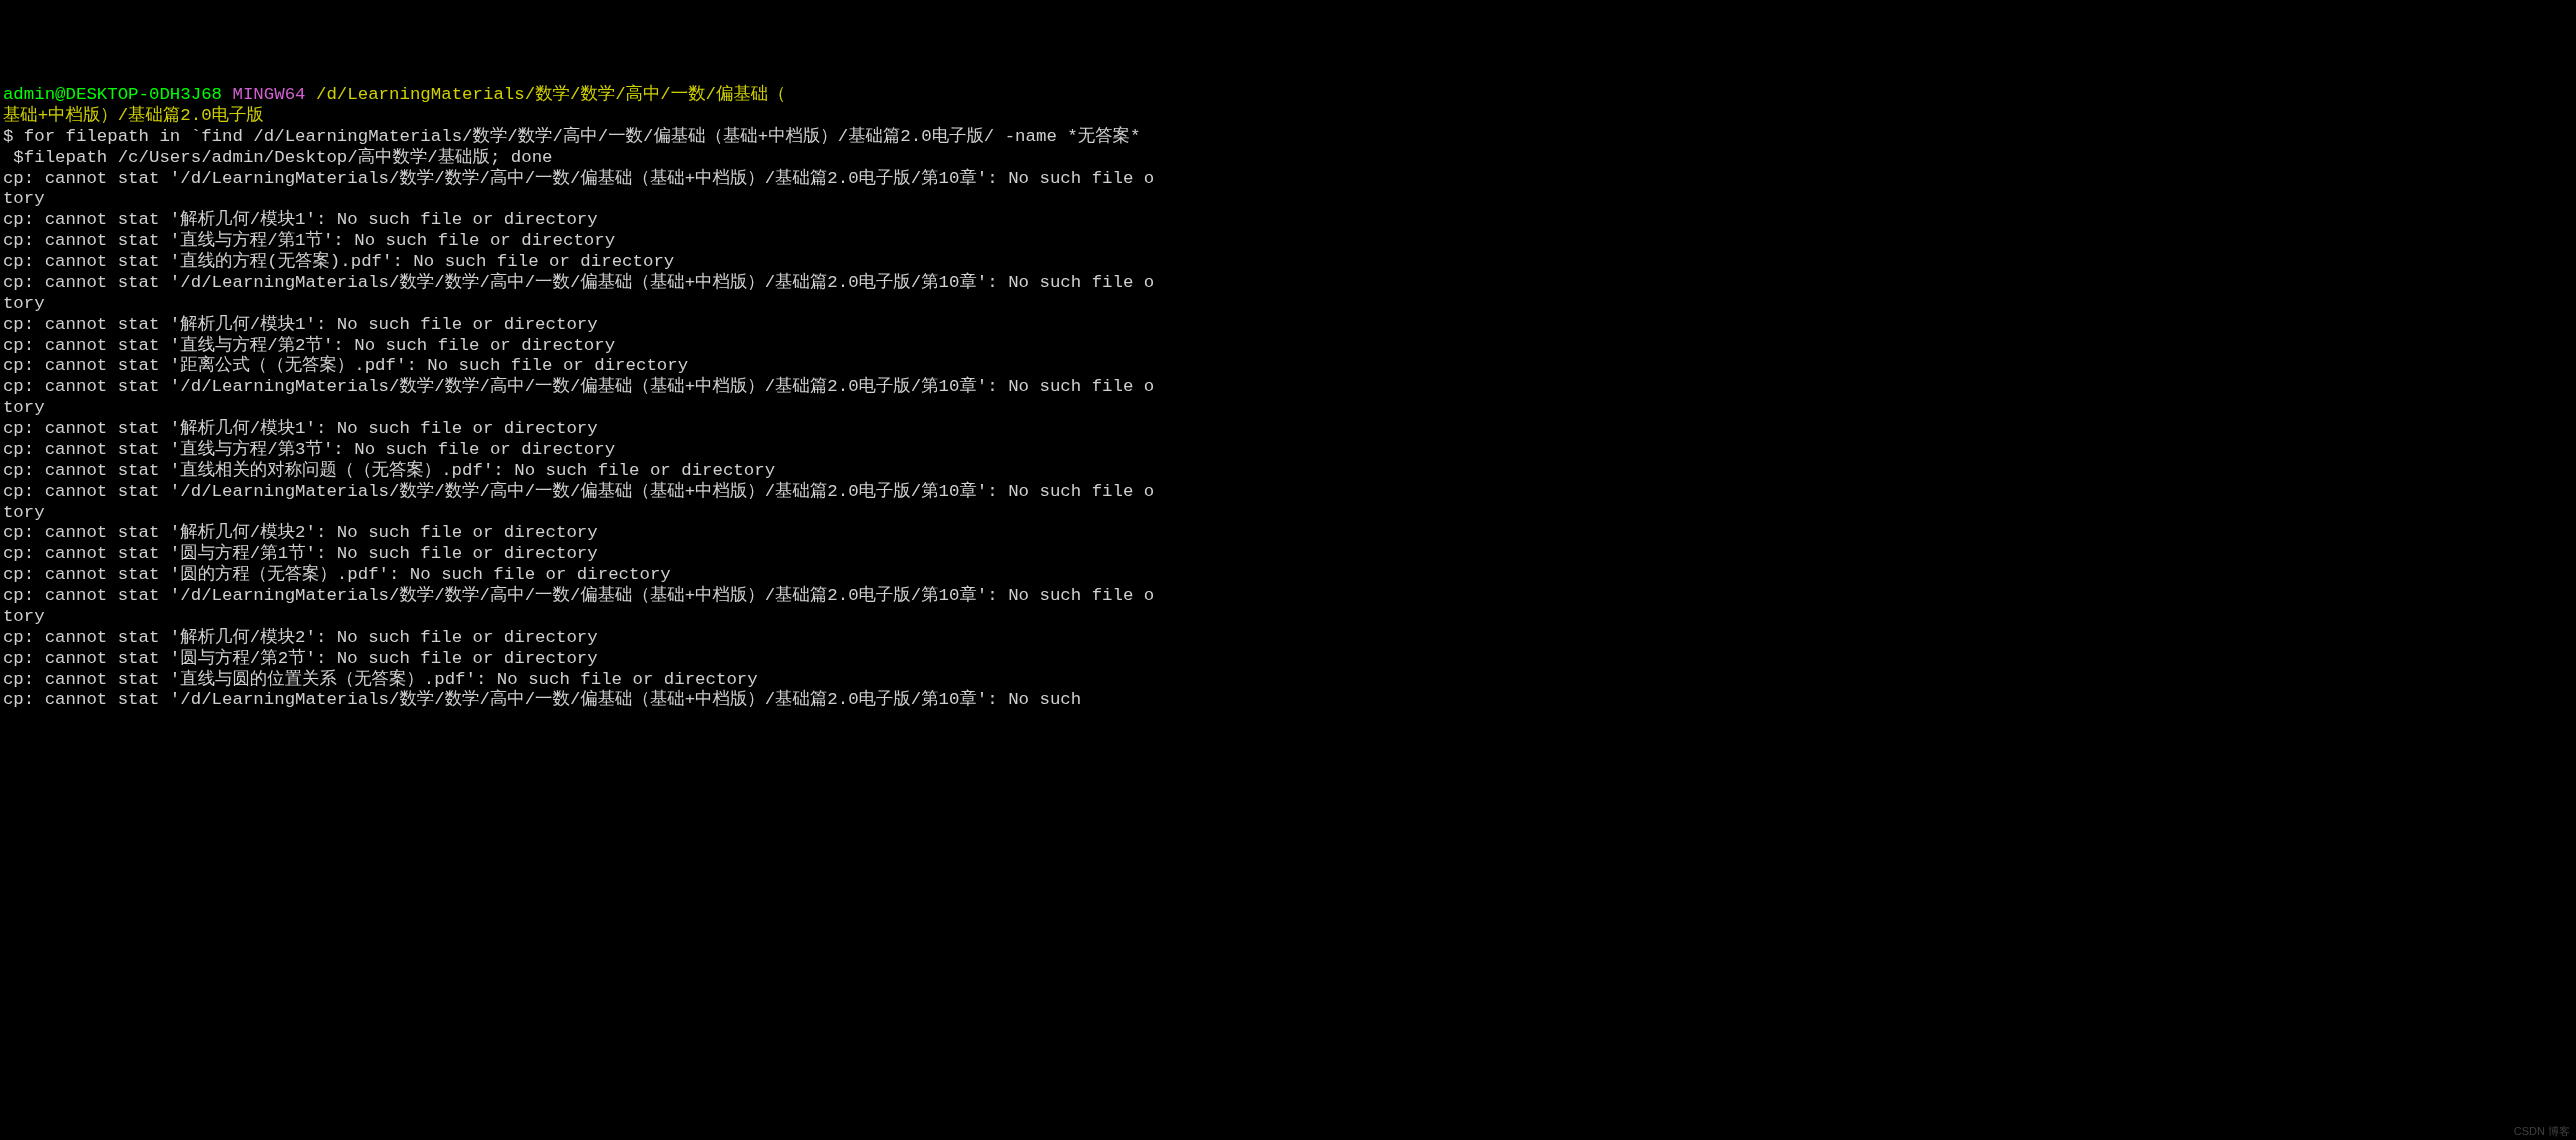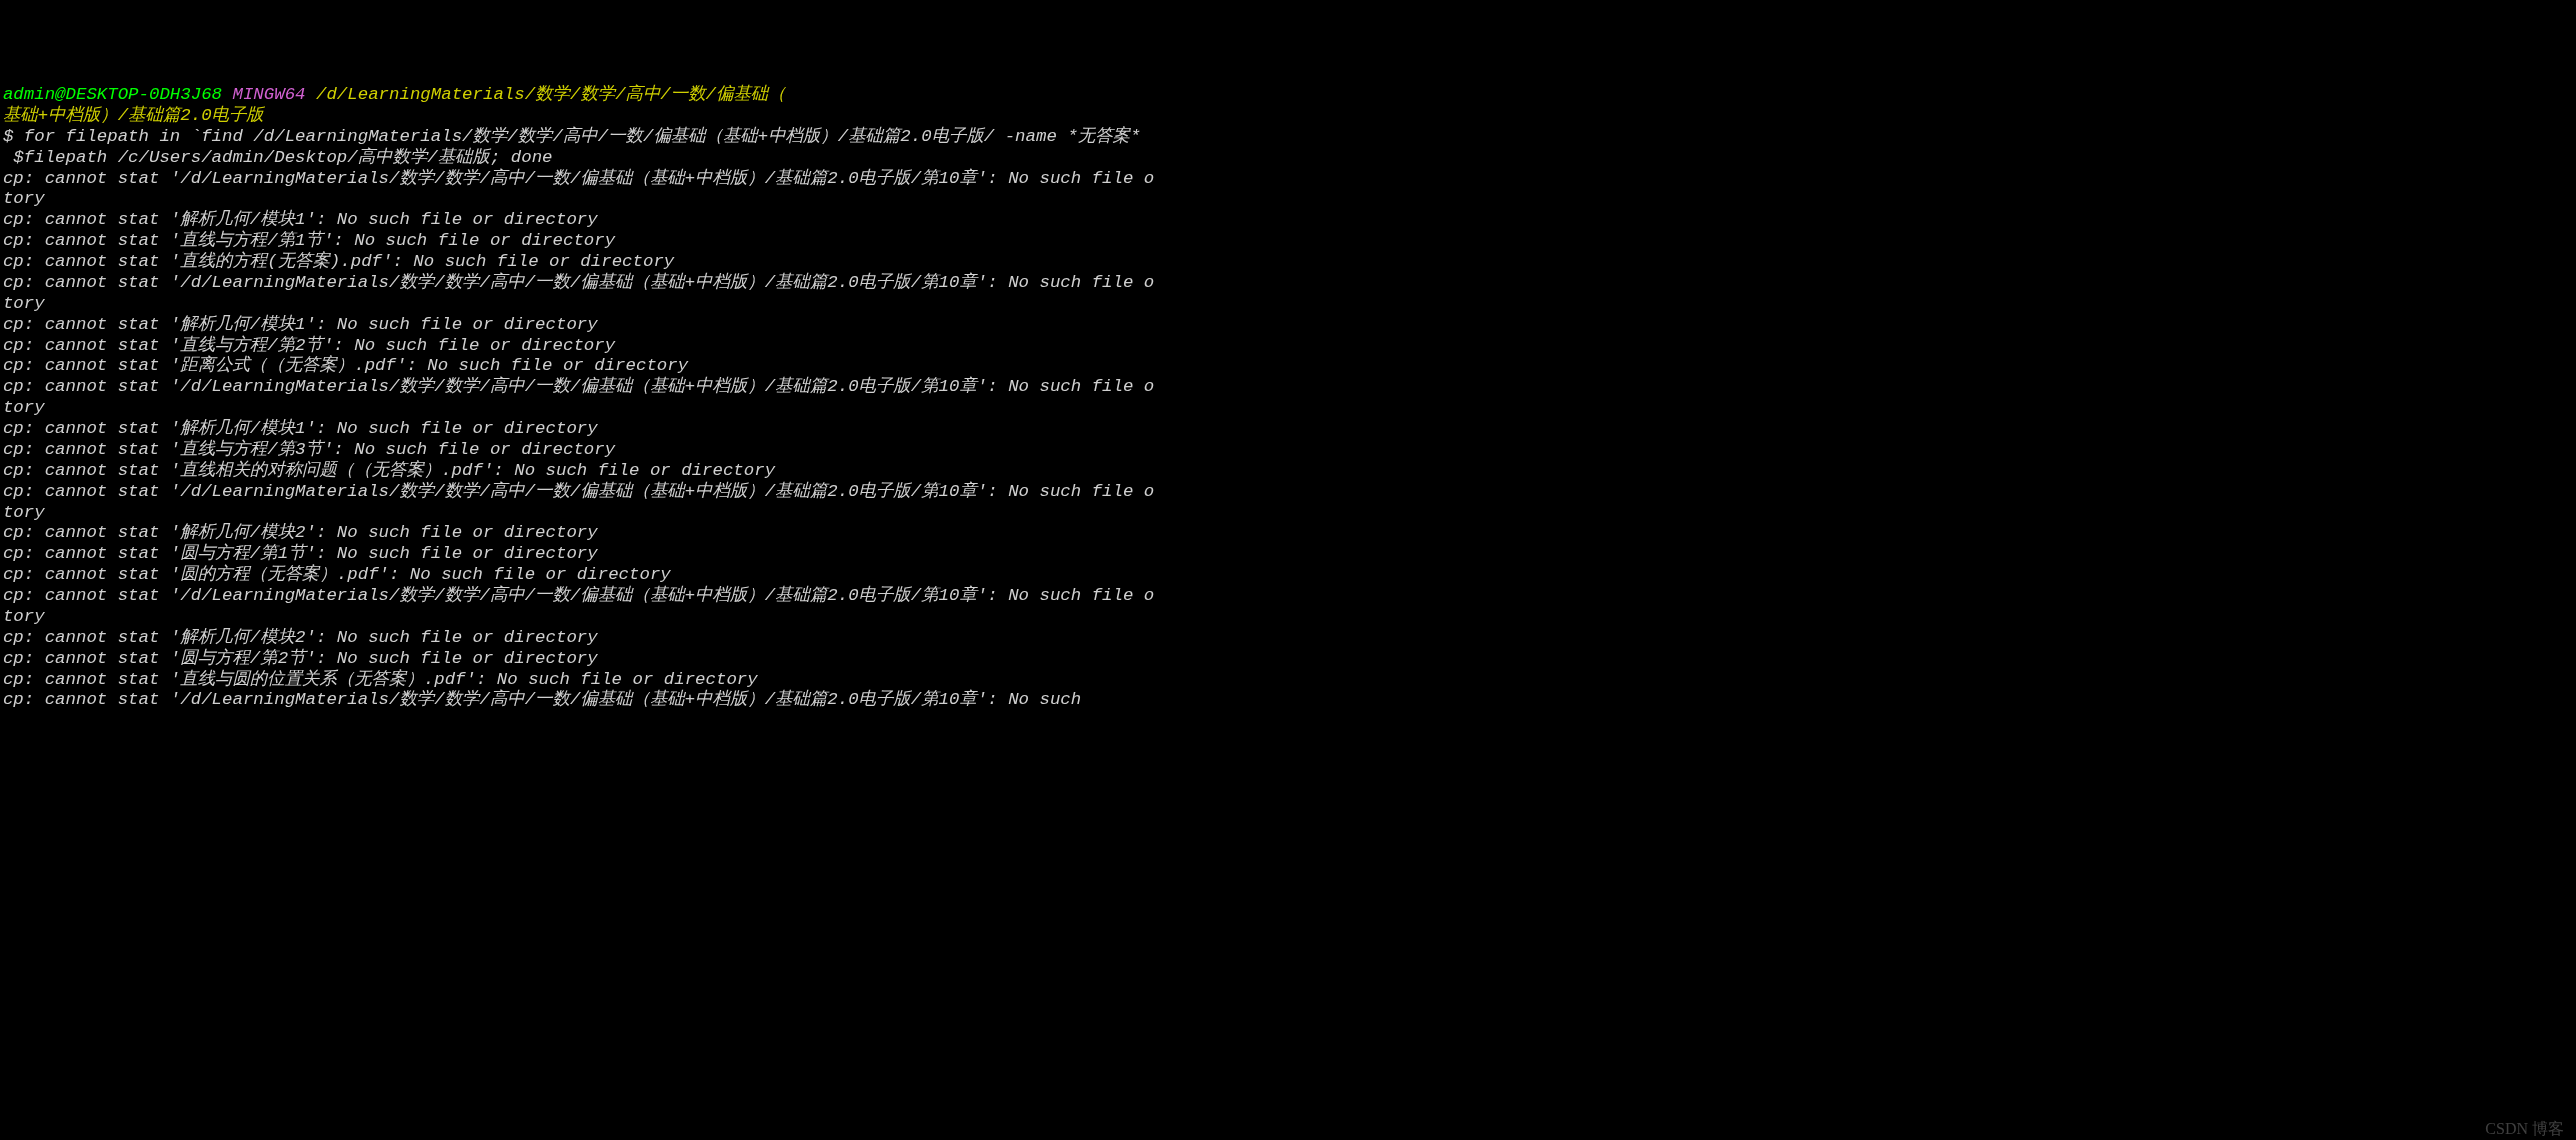--- a/index.html
+++ b/index.html
@@ -21,29 +21,28 @@
       color: #00ff00;
     }
     .prompt-mingw {
       color: #d060d0;
     }
     .prompt-path {
       color: #d0d000;
     }
     .line {
       display: block;
-      font-style: italic;
     }
     .watermark {
       position: fixed;
       bottom: 1.5px;
-      right: 12px;
-      font-size: 16px;
+      right: 6px;
+      font-size: 11px;
       color: rgba(180, 180, 180, 0.35);
-      font-family: Liberation Serif, serif;
+      font-family: Liberation Sans, sans-serif;
     }
   </style>
 </head>
 <body>
 
 
 
 <div><span class="line"><span class="prompt-user">admin@DESKTOP-0DH3J68</span> <span class="prompt-mingw">MINGW64</span> <span class="prompt-path">/d/LearningMaterials/数学/数学/高中/一数/偏基础（</span></span><span class="line prompt-path">基础+中档版）/基础篇2.0电子版</span><span class="line">$ for filepath in `find /d/LearningMaterials/数学/数学/高中/一数/偏基础（基础+中档版）/基础篇2.0电子版/ -name *无答案*</span><span class="line"> $filepath /c/Users/admin/Desktop/高中数学/基础版; done</span><span class="line">cp: cannot stat '/d/LearningMaterials/数学/数学/高中/一数/偏基础（基础+中档版）/基础篇2.0电子版/第10章': No such file o</span><span class="line">tory</span><span class="line">cp: cannot stat '解析几何/模块1': No such file or directory</span><span class="line">cp: cannot stat '直线与方程/第1节': No such file or directory</span><span class="line">cp: cannot stat '直线的方程(无答案).pdf': No such file or directory</span><span class="line">cp: cannot stat '/d/LearningMaterials/数学/数学/高中/一数/偏基础（基础+中档版）/基础篇2.0电子版/第10章': No such file o</span><span class="line">tory</span><span class="line">cp: cannot stat '解析几何/模块1': No such file or directory</span><span class="line">cp: cannot stat '直线与方程/第2节': No such file or directory</span><span class="line">cp: cannot stat '距离公式（（无答案）.pdf': No such file or directory</span><span class="line">cp: cannot stat '/d/LearningMaterials/数学/数学/高中/一数/偏基础（基础+中档版）/基础篇2.0电子版/第10章': No such file o</span><span class="line">tory</span><span class="line">cp: cannot stat '解析几何/模块1': No such file or directory</span><span class="line">cp: cannot stat '直线与方程/第3节': No such file or directory</span><span class="line">cp: cannot stat '直线相关的对称问题（（无答案）.pdf': No such file or directory</span><span class="line">cp: cannot stat '/d/LearningMaterials/数学/数学/高中/一数/偏基础（基础+中档版）/基础篇2.0电子版/第10章': No such file o</span><span class="line">tory</span><span class="line">cp: cannot stat '解析几何/模块2': No such file or directory</span><span class="line">cp: cannot stat '圆与方程/第1节': No such file or directory</span><span class="line">cp: cannot stat '圆的方程（无答案）.pdf': No such file or directory</span><span class="line">cp: cannot stat '/d/LearningMaterials/数学/数学/高中/一数/偏基础（基础+中档版）/基础篇2.0电子版/第10章': No such file o</span><span class="line">tory</span><span class="line">cp: cannot stat '解析几何/模块2': No such file or directory</span><span class="line">cp: cannot stat '圆与方程/第2节': No such file or directory</span><span class="line">cp: cannot stat '直线与圆的位置关系（无答案）.pdf': No such file or directory</span><span class="line">cp: cannot stat '/d/LearningMaterials/数学/数学/高中/一数/偏基础（基础+中档版）/基础篇2.0电子版/第10章': No such</span></div>
 
 <div class="watermark">CSDN 博客</div>

